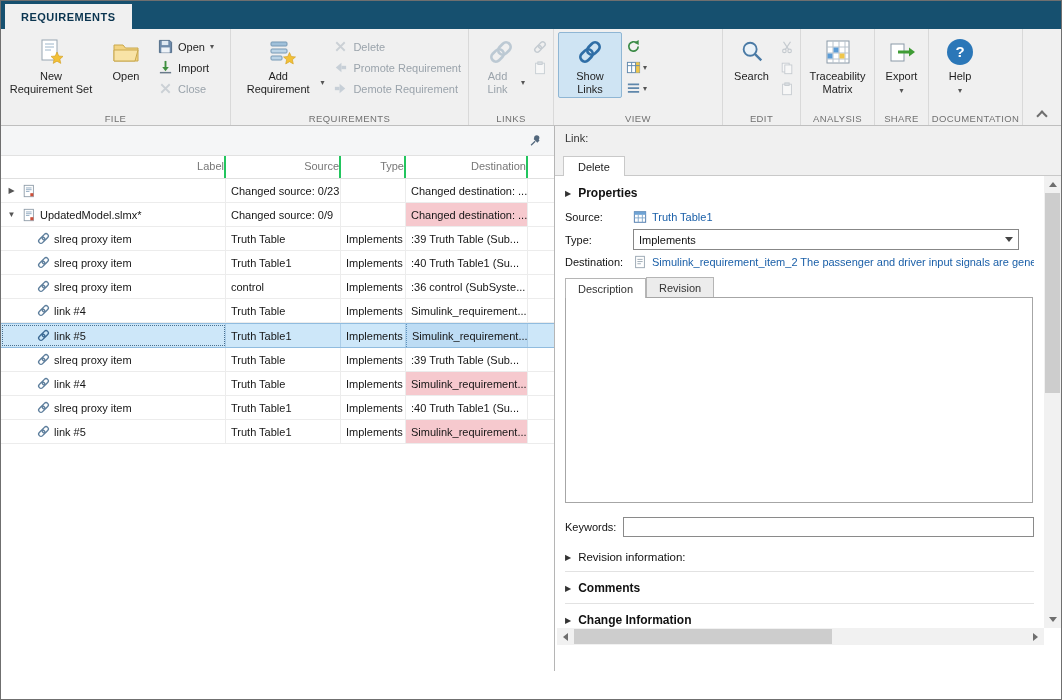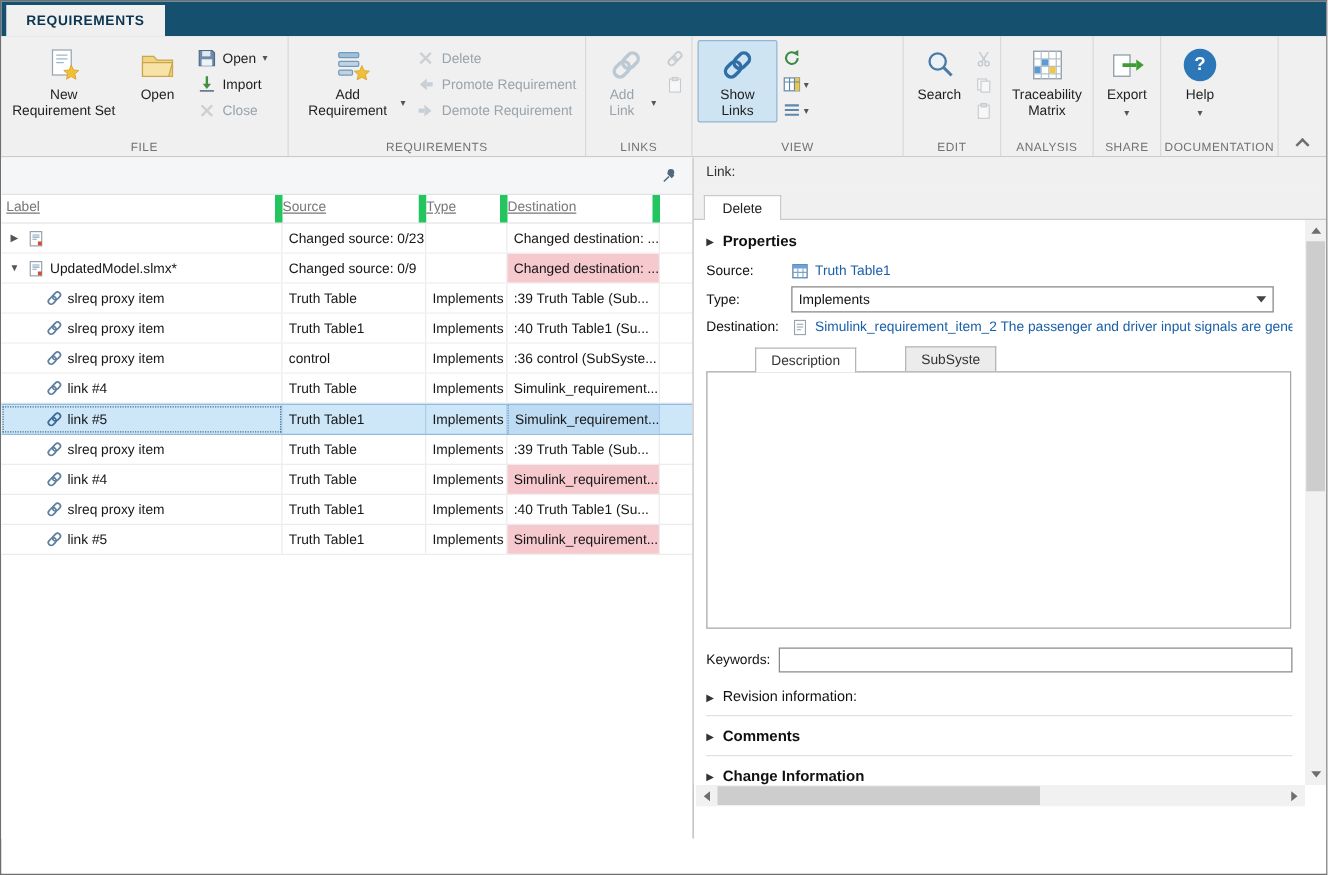--- a/index.html
+++ b/index.html
@@ -39,21 +39,21 @@
 
   
   .main{position:relative;height:545px;background:#fff;overflow:hidden;}
   .lp{position:absolute;left:0;top:0;bottom:0;width:553px;background:#fff;}
   .rp{position:absolute;left:553px;right:0;top:0;bottom:0;border-left:1px solid #b5b5b5;background:#fff;box-sizing:border-box;}
 
   
   .ptoolbar{height:29px;background:#f5f6f7;border-bottom:1px solid #e2e2e2;position:relative;}
   .pin{position:absolute;right:12px;top:7px;}
   .thead{display:flex;height:22px;line-height:21px;font-size:11px;color:#777;background:#fff;border-bottom:1px solid #e0e0e0;}
-  .th{box-sizing:border-box;border-right:6px solid #22c55e;text-align:left;overflow:hidden;white-space:nowrap;text-decoration:underline;}
+  .th{box-sizing:border-box;border-right:2px solid #22c55e;text-align:right;overflow:hidden;white-space:nowrap;}
   .trow{display:flex;height:23px;line-height:22px;font-size:11px;color:#161616;border-bottom:1px solid #ececec;background:#fff;}
   .td{box-sizing:border-box;border-right:1px solid #ececec;overflow:hidden;white-space:nowrap;padding:0 5px;display:flex;align-items:center;gap:4px;}
   .c0{width:225px;padding-left:4px;}
   .c1{width:115px}.c2{width:65px}.c3{width:122px}
   .ind .c0{padding-left:36px;}
   .chev{width:13px;font-size:8px;color:#555;flex:none;text-align:center;}
   .pink{background:#f6c9ce;}
   .sel{background:#cde7f9;border-top:1px solid #90bcdf;border-bottom:1px solid #90bcdf;}
   .sel .td{border-right-color:#abcde8;}
   .sel .c3{background:#bddcf4;border-left:1px dotted #5f93bd;}
@@ -67,21 +67,21 @@
   .sechdr{display:flex;align-items:center;gap:7px;font-size:12px;font-weight:bold;color:#111;padding:6px 0 5px;}
   .sechdr.lite{font-weight:normal;font-size:11.5px;}
   .tri8{font-size:8px;color:#333;}
   .frow{display:flex;align-items:center;margin:5px 0;font-size:11px;color:#111;}
   .frow .flabel{width:68px;flex:none;}
   .alink{color:#1a5fa8;text-decoration:none;white-space:nowrap;overflow:hidden;}
   .vicon{margin-right:5px;flex:none;display:flex;}
   .dd{flex:1;max-width:386px;height:21px;border:1px solid #878787;background:#fff;display:flex;align-items:center;justify-content:space-between;padding:0 5px;box-sizing:border-box;}
   .tri-down{width:0;height:0;border-left:4px solid transparent;border-right:4px solid transparent;border-top:5px solid #444;}
   .desctabs{display:flex;margin-top:8px;align-items:flex-end;}
-  .dstab{font-size:11px;padding:4px 12px 3px;border:1px solid #b5b5b5;border-bottom:none;background:#ececec;color:#333;margin-left:39px;}
+  .dstab{font-size:11px;padding:4px 12px 3px;border:1px solid #b5b5b5;border-bottom:none;background:#ececec;color:#333;}
   .dstab.on{background:#fff;position:relative;top:1px;}
   .descbox{width:468px;height:206px;border:1px solid #a6a6a6;background:#fff;resize:none;box-sizing:border-box;font-family:"Liberation Sans","DejaVu Sans",sans-serif;font-size:11px;padding:4px;}
   .kwinput{flex:1;max-width:416px;height:20px;border:1px solid #8a8a8a;background:#fff;font-size:11px;padding:0 4px;box-sizing:border-box;font-family:"Liberation Sans","DejaVu Sans",sans-serif;}
   .hline{border:none;border-top:1px solid #e2e2e2;margin:3px 0;}
 
   
   .hscroll{position:absolute;left:2px;right:17px;bottom:26px;height:17px;background:#f1f1f1;}
   .vscroll{position:absolute;right:0;top:50px;bottom:43px;width:17px;background:#f1f1f1;}
   .sbbtn{position:absolute;width:17px;height:17px;background:#f1f1f1;display:flex;align-items:center;justify-content:center;}
   .sbbtn.l{left:0;top:0}.sbbtn.r{right:0;top:0}.sbbtn.u{top:0;left:0}.sbbtn.d{bottom:0;left:0}
@@ -547,21 +547,21 @@
           <span class="vicon">
             <svg class="i14" viewBox="0 0 16 16" style="color:#93a1ad">
                 <use href="#ic-doc"></use>
               </svg>
           </span>
           <a class="alink" href="#">Simulink_requirement_item_2 The passenger and driver input signals are genera</a>
         </div>
 
         <div class="desctabs">
           <div class="dstab on">Description</div>
-          <div class="dstab">SubSyste</div>
+          <div class="dstab">Revision</div>
         </div>
         <textarea class="descbox" style=""></textarea>
 
         <div class="frow" style="margin-top:10px">
           <span class="flabel" style="width:58px">Keywords:</span>
           <input class="kwinput" type="text" style="">
         </div>
 
         <div class="sechdr lite" style="margin-top:8px">
           <span class="tri8">▶</span>

